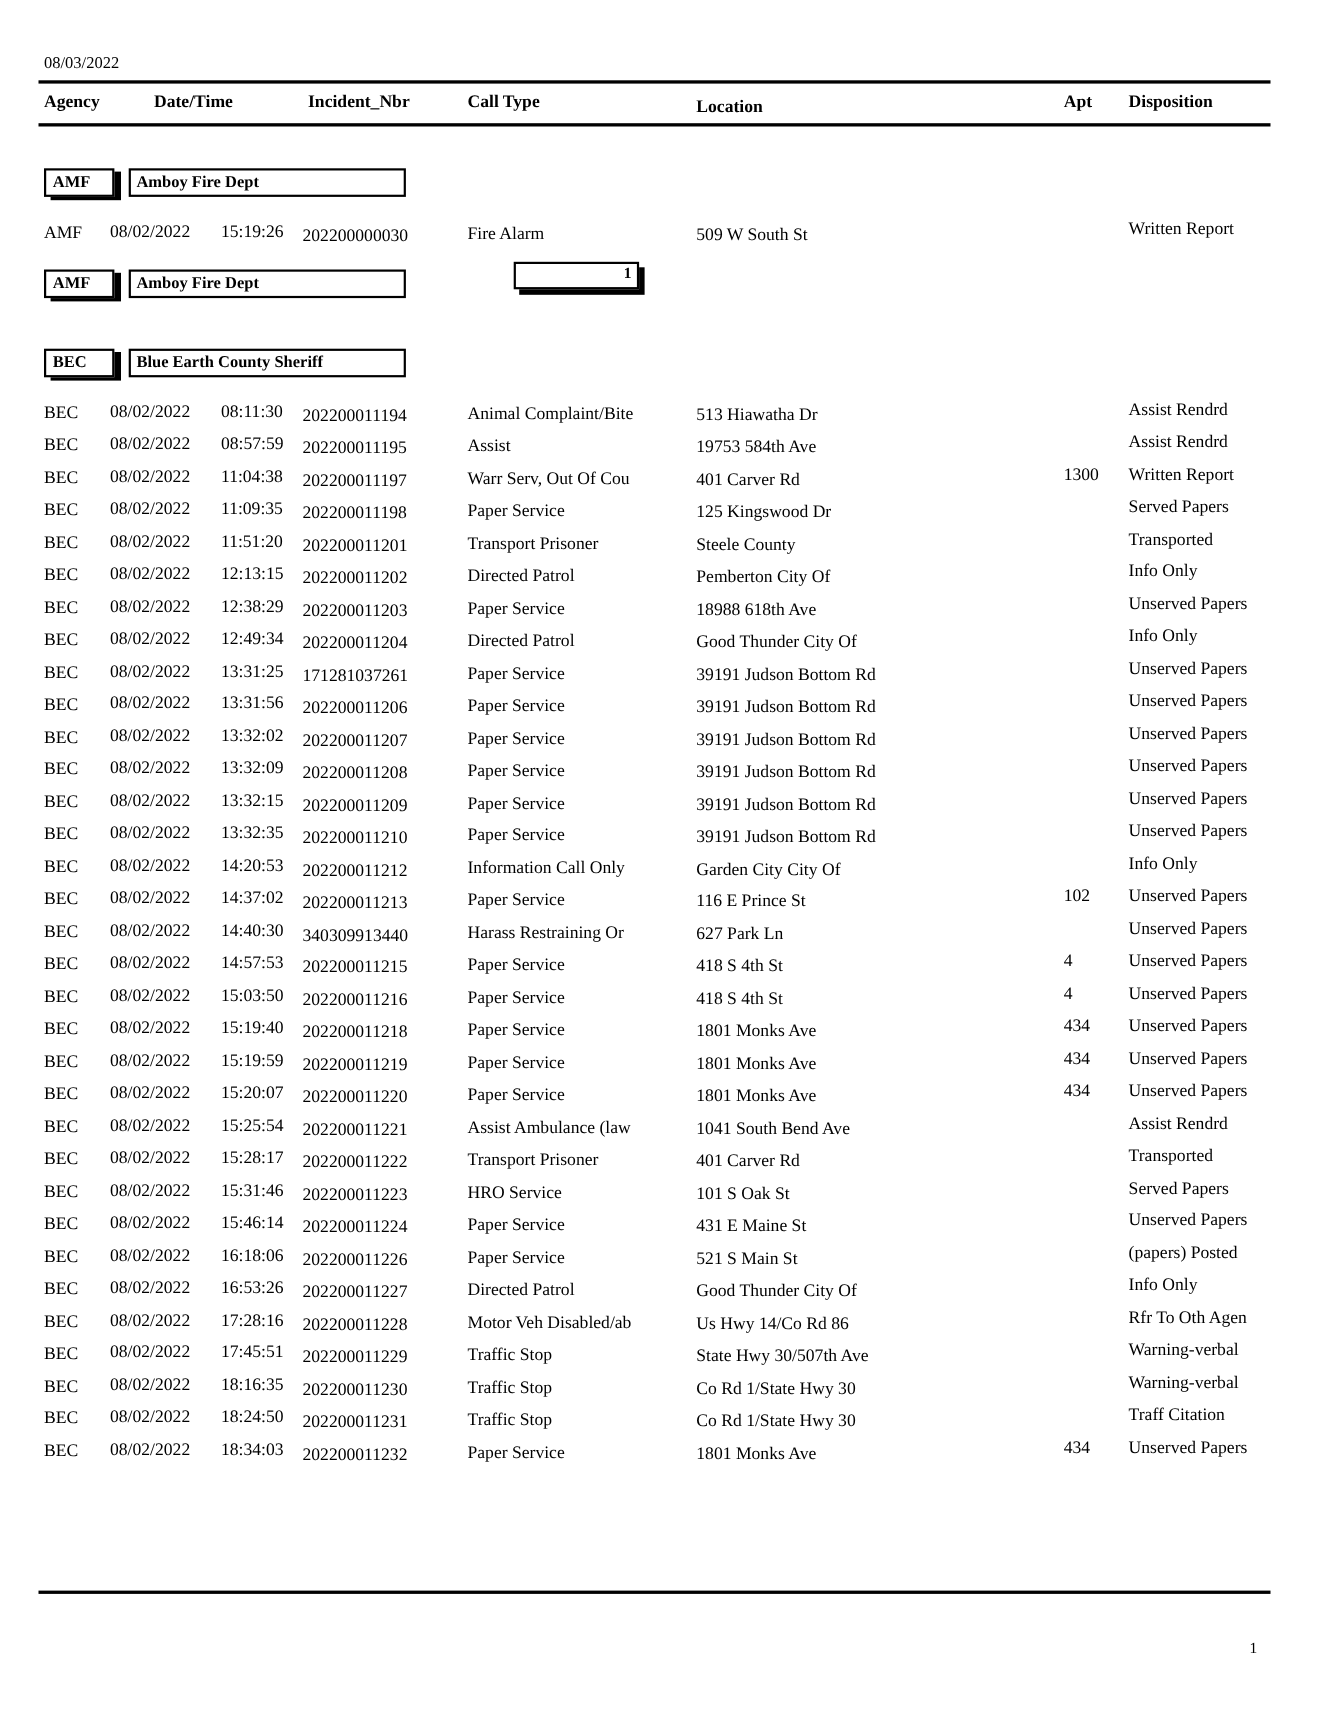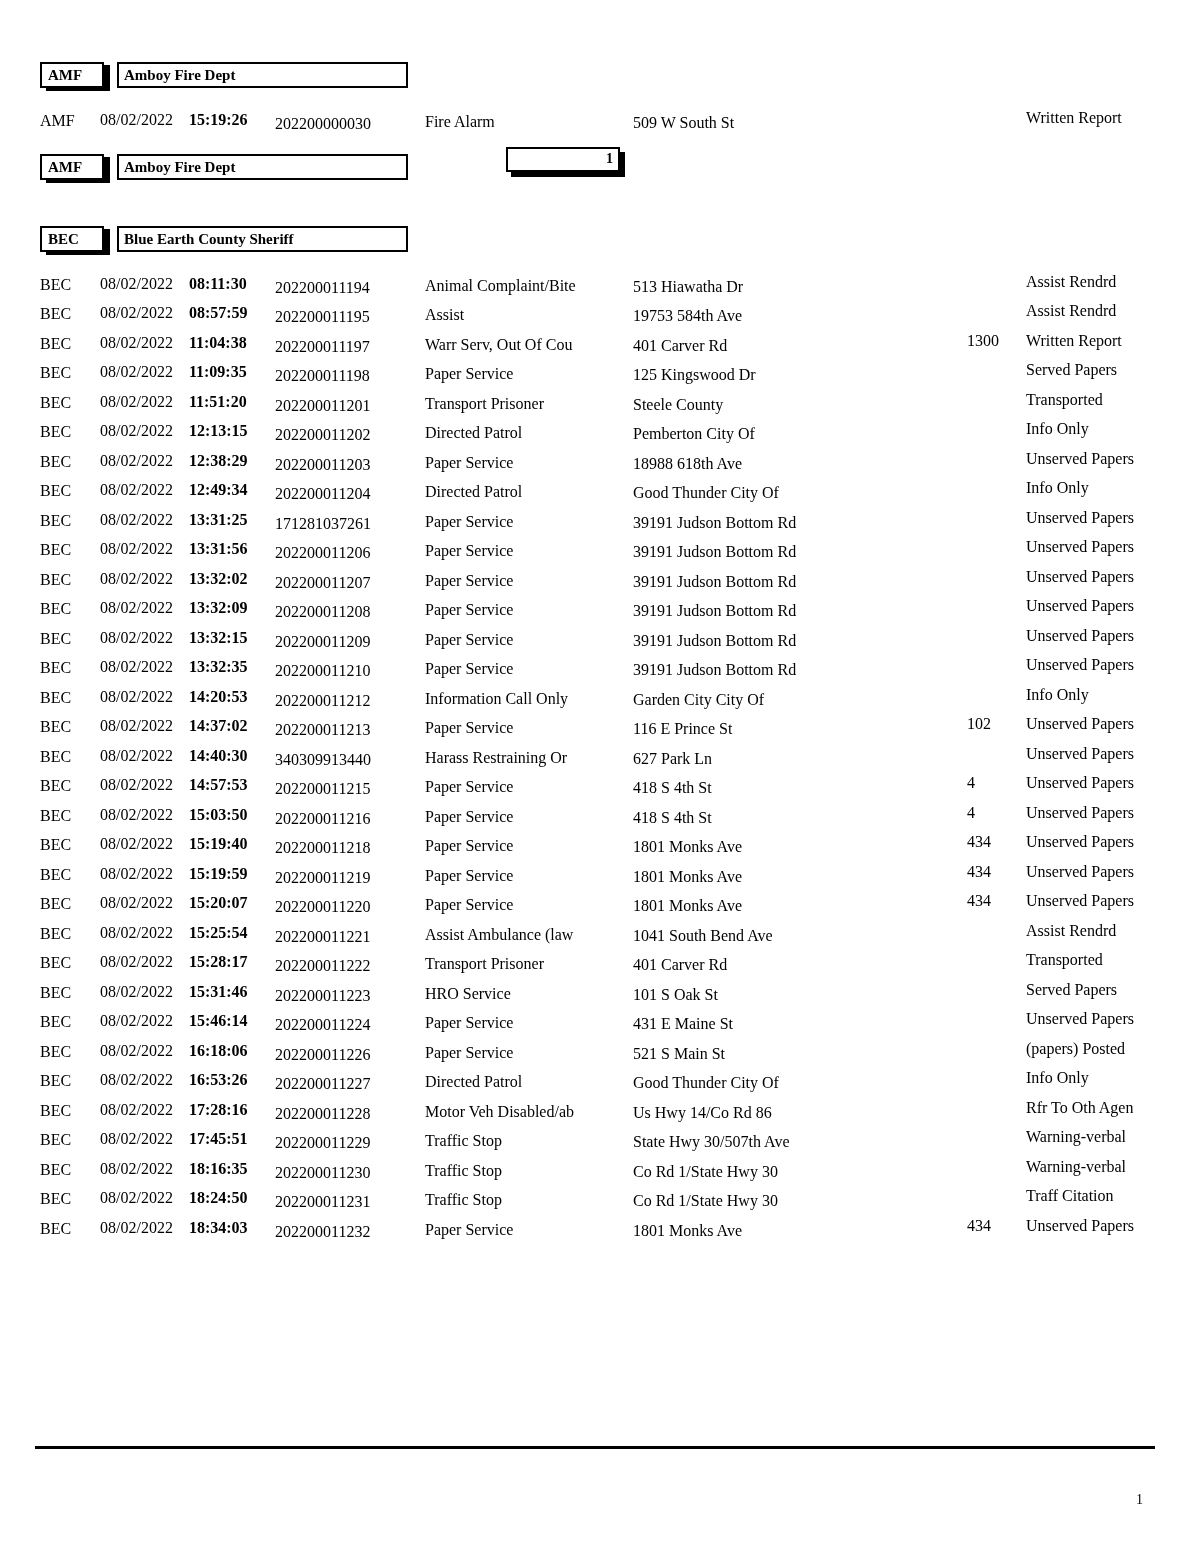--- a/index.html
+++ b/index.html
@@ -45,21 +45,21 @@
   .h-incident  { padding-left: 5px; }
   .h-location  { position: relative; top: 5px; }
 
   .data-row {
     height: 29.5px;
     padding-top: 4px;
     font-size: 16px;
     align-items: start;
   }
   .c-dt { display: flex; position: relative; top: -1px; }
-  .c-dt .t { margin-left: 16px; font-weight: bold; }
+  .c-dt .t { margin-left: 28px; }
   .c-incident    { position: relative; top: 3px; }
   .c-calltype    { position: relative; top: 1px; }
   .c-location    { position: relative; top: 2px; }
   .c-apt         { position: relative; top: -3px; }
   .c-disposition { position: relative; top: -3px; }
 
   .group-line { display: flex; align-items: flex-start; }
   .group-header { margin-top: 38px; margin-bottom: 0; }
   .group-footer { margin-top: 16px; }
   .group-footer + .group-header { margin-top: 46px; }
@@ -68,21 +68,21 @@
   .code-box {
     width: 64px; height: 26px;
     border: 2px solid #000;
     box-shadow: 6px 3px 0 0 #000;
     font-weight: bold; font-size: 15px;
     line-height: 22px; padding-left: 6px;
     background: #fff;
   }
   .name-box {
     margin-left: 13px;
-    width: 291px; height: 26px;
+    width: 252px; height: 26px;
     border: 2px solid #000;
     font-weight: bold; font-size: 15px;
     line-height: 22px; padding-left: 5px;
     background: #fff;
   }
   .count-box {
     margin-left: 98px;
     margin-top: -7px;
     width: 114px; height: 25px;
     border: 2px solid #000;
@@ -100,21 +100,33 @@
   .page-number {
     position: absolute;
     top: 1492px; right: 57px;
     font-size: 14px;
   }
 </style>
 </head>
 <body>
 
 <div class="page">
-
+  <div class="report-date">08/03/2022</div>
+
+  <div class="table-head">
+    <div class="cols">
+      <div class="h-agency">Agency</div>
+      <div class="h-datetime">Date/Time</div>
+      <div class="h-incident">Incident_Nbr</div>
+      <div class="h-calltype">Call Type</div>
+      <div class="h-location">Location</div>
+      <div class="h-apt">Apt</div>
+      <div class="h-disposition">Disposition</div>
+    </div>
+  </div>
 
   <div id="report-body">
   <div class="group-line group-header">
     <div class="code-box"><span>AMF</span></div>
     <div class="name-box"><span>Amboy Fire Dept</span></div>
   </div>
 
   <div class="cols data-row">
     <div class="c-agency">AMF</div>
     <div class="c-dt">

